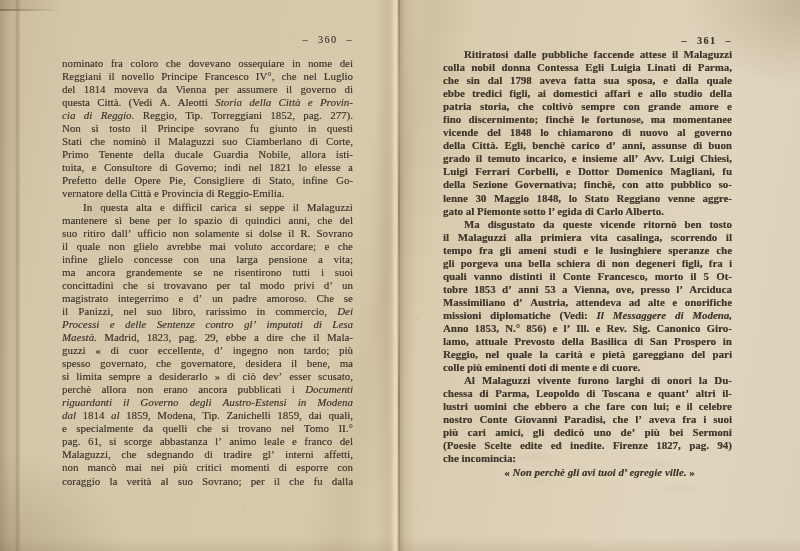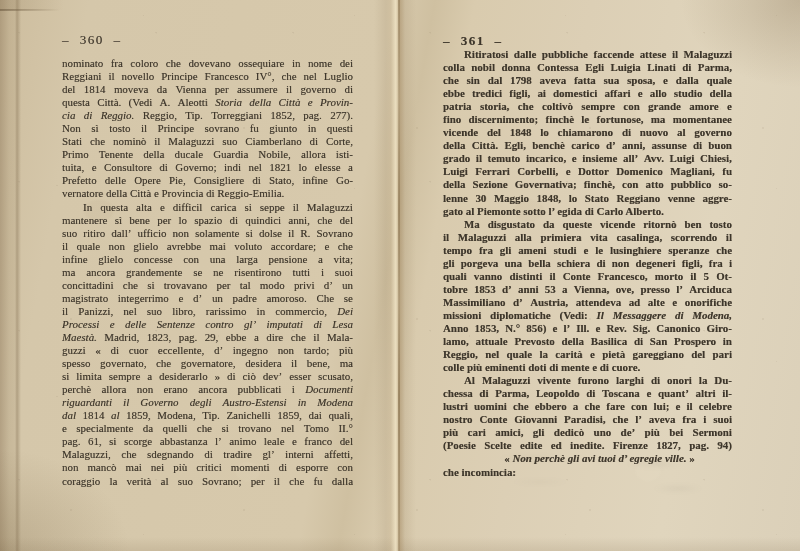--- a/index.html
+++ b/index.html
@@ -43,21 +43,21 @@
   .smudge-1{position:absolute;left:590px;top:450px;width:160px;height:70px;filter:blur(2px);opacity:.5;
     background:radial-gradient(40px 6px at 40% 20%,rgba(130,124,112,.25),transparent 70%),
                radial-gradient(36px 6px at 55% 55%,rgba(130,124,112,.2),transparent 70%);}
   .smudge-2{position:absolute;left:455px;top:440px;width:170px;height:60px;filter:blur(2px);opacity:.4;
     background:radial-gradient(50px 6px at 45% 30%,rgba(130,124,112,.2),transparent 70%),
                radial-gradient(44px 5px at 50% 70%,rgba(130,124,112,.16),transparent 70%);}
   .page{position:absolute;}
   .page-left{left:62px;top:33px;width:291px;}
   .page-right{left:443px;top:34px;width:289px;font-weight:bold;}
   .pagenum{
-    text-align:left;font-size:13px;line-height:14px;height:14px;
+    text-align:right;font-size:10px;line-height:14px;height:14px;
     letter-spacing:1.5px;word-spacing:5px;
     text-shadow:.3px .3px .5px rgba(61,52,40,.45);
   }
   .page-left .text-block{margin-top:10px;}
   .page-right .text-block{}
   .line{
     height:13.05px;line-height:13.05px;font-size:10.8px;overflow:hidden;
     letter-spacing:.05px;
     text-shadow:.3px .3px .5px rgba(61,52,40,.5);
   }
@@ -788,17 +788,17 @@
           <span class="w">(Poesie</span>
           <span class="w">Scelte</span>
           <span class="w">edite</span>
           <span class="w">ed</span>
           <span class="w">inedite.</span>
           <span class="w">Firenze</span>
           <span class="w">1827,</span>
           <span class="w">pag.</span>
           <span class="w">94)</span>
         </div>
+        <div class="line last"><span>che incomincia:</span></div>
         <div class="line center"><span>« </span><span class="i">Non perchè gli avi tuoi d’ egregie ville.</span><span> »</span></div>
-        <div class="line last"><span>che incomincia:</span></div>
       </div>
   </div>
 </div>
 
 </body></html>

